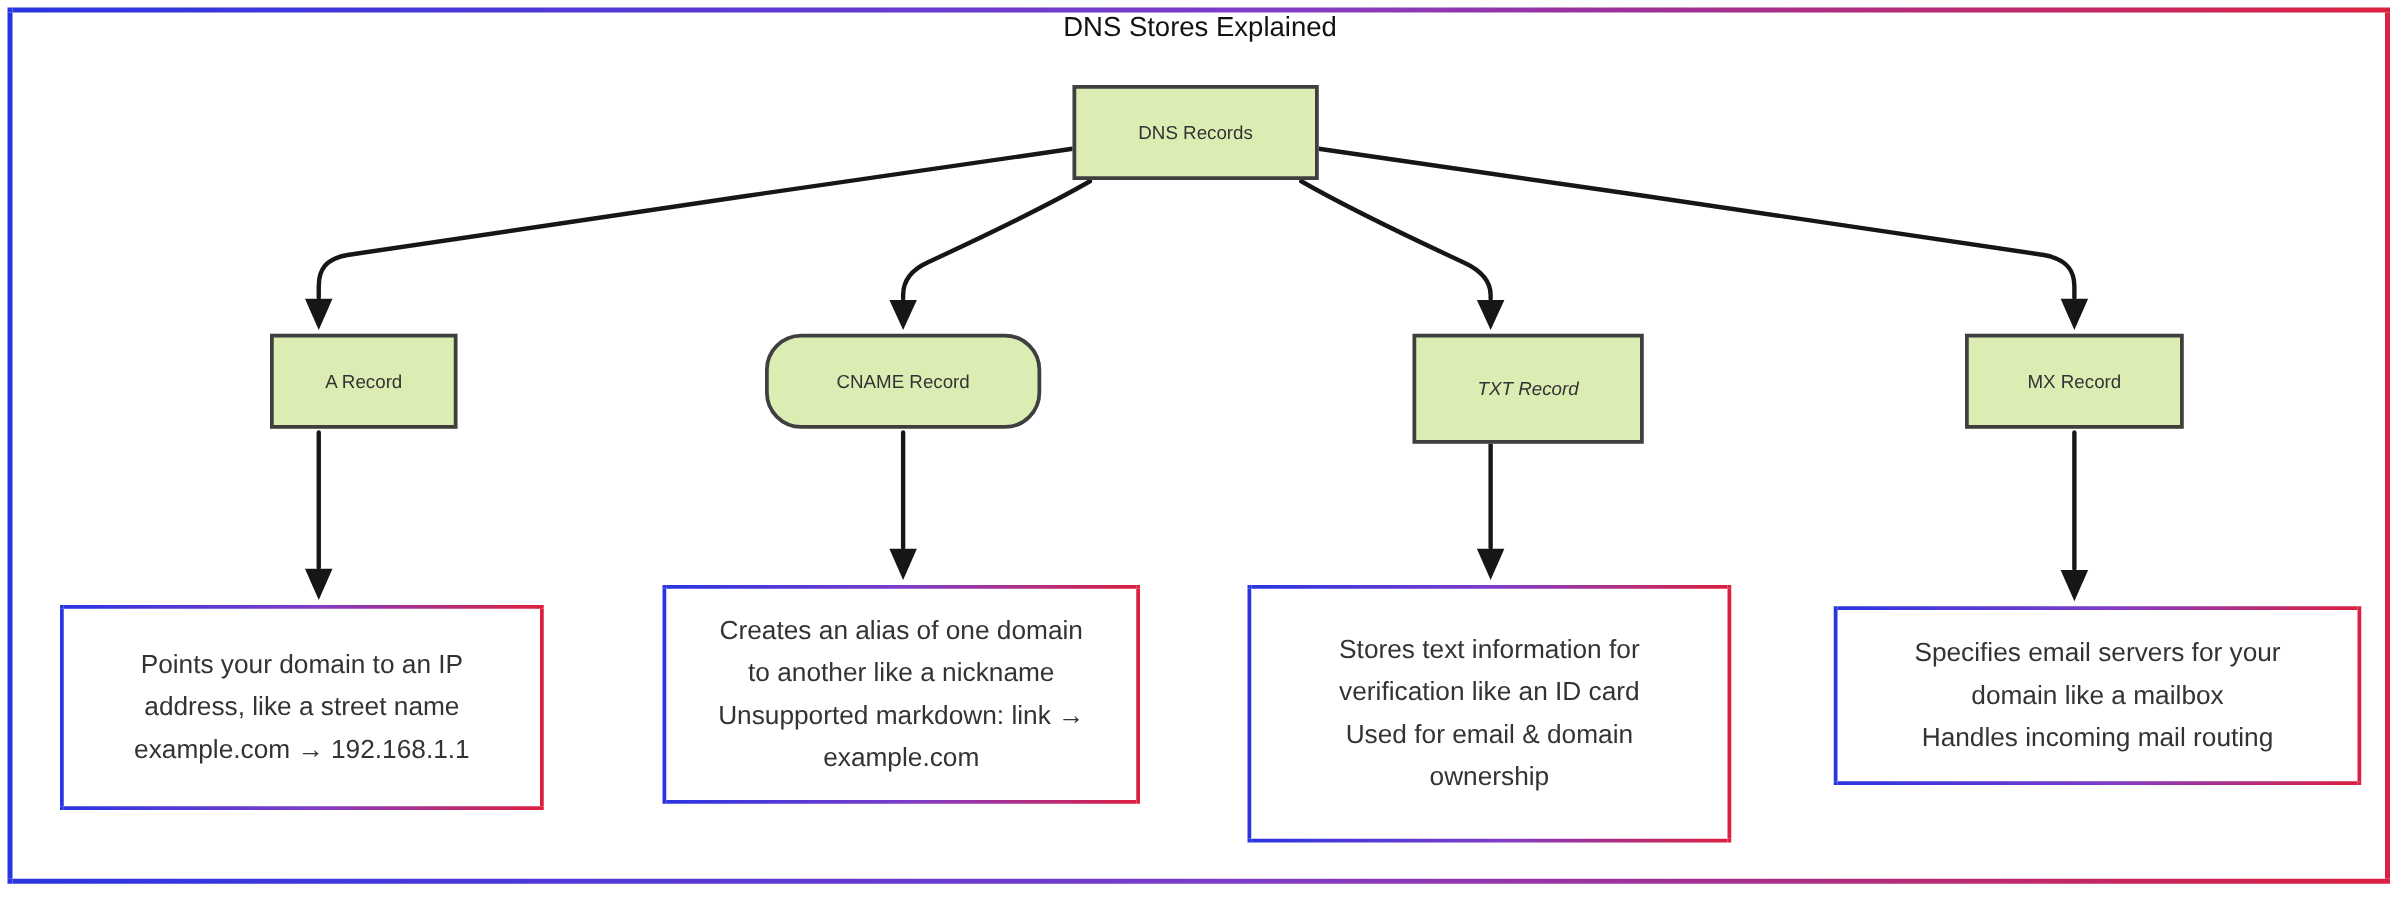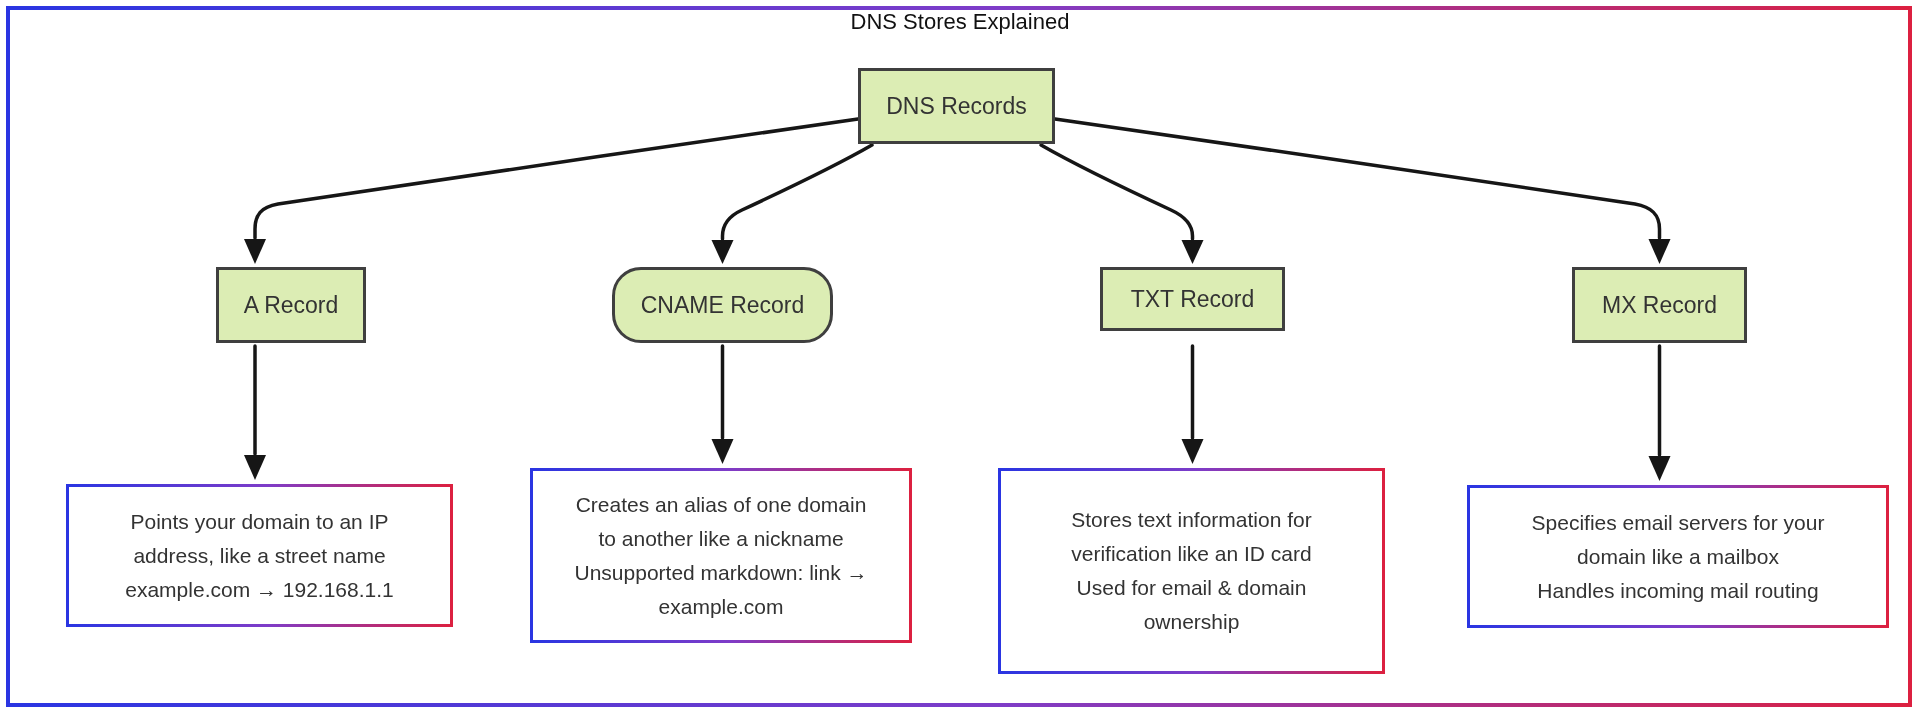--- a/index.html
+++ b/index.html
@@ -56,44 +56,44 @@
   .arrowhead { fill: var(--edge-color); stroke: none; }
 
   .node {
     position: absolute;
     display: flex;
     align-items: center;
     justify-content: center;
     background: var(--node-fill);
     border: 3px solid var(--node-border);
     color: var(--text-color);
-    font-size: 23px;
+    font-size: 15px;
     text-align: center;
   }
   .node-root   { left: 858px;  top: 68px;  width: 197px; height: 76px; }
   .node-child-0 { left: 180px;  top: 267px; width: 150px; height: 76px; margin-left: 36px; }
   .node-child-1 { left: 612px;  top: 267px; width: 221px; height: 76px; border-radius: 29px; }
-  .node-child-2 { left: 1100px; top: 267px; width: 185px; height: 64px; }
+  .node-child-2 { left: 1130px; top: 267px; width: 185px; height: 88px; font-style: italic; }
   .node-child-3 { left: 1572px; top: 267px; width: 175px; height: 76px; }
 
   .leaf {
     position: absolute;
     display: flex;
     flex-direction: column;
     align-items: center;
     justify-content: center;
     background: #ffffff;
     border: 3px solid;
     border-image: linear-gradient(90deg, var(--grad-blue), var(--grad-violet) 52%, var(--grad-red)) 1;
     color: var(--text-color);
     font-size: 21px;
     line-height: 34px;
     text-align: center;
   }
-  .leaf-0 { left: 66px;   top: 484px; width: 387px; height: 143px; }
+  .leaf-0 { left: 48px;   top: 484px; width: 387px; height: 164px; }
   .leaf-1 { left: 530px;  top: 468px; width: 382px; height: 175px; }
   .leaf-2 { left: 998px;  top: 468px; width: 387px; height: 206px; }
   .leaf-3 { left: 1467px; top: 485px; width: 422px; height: 143px; }
 </style>
 </head>
 <body>
 
 <div class="canvas">
 
   <div class="frame"></div>

